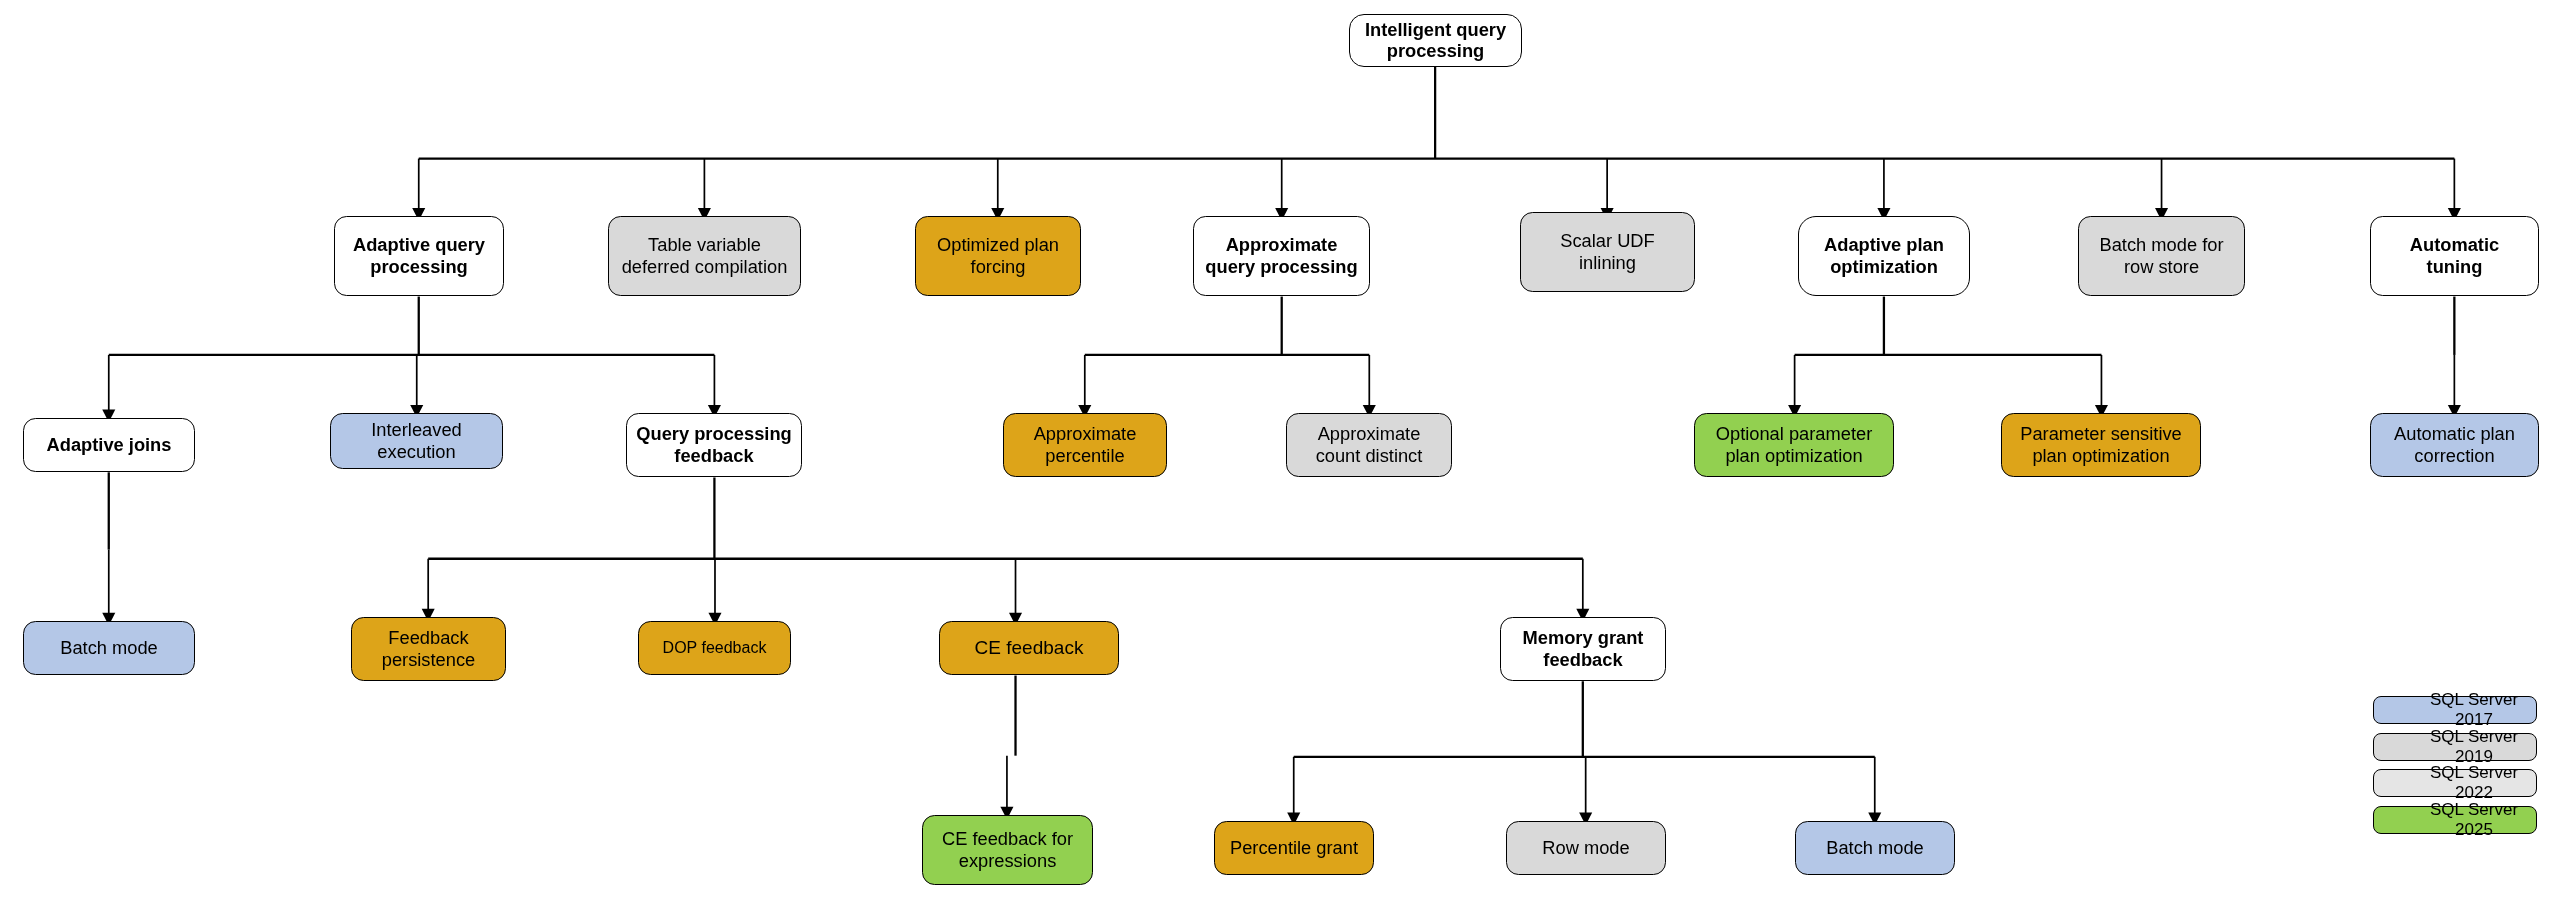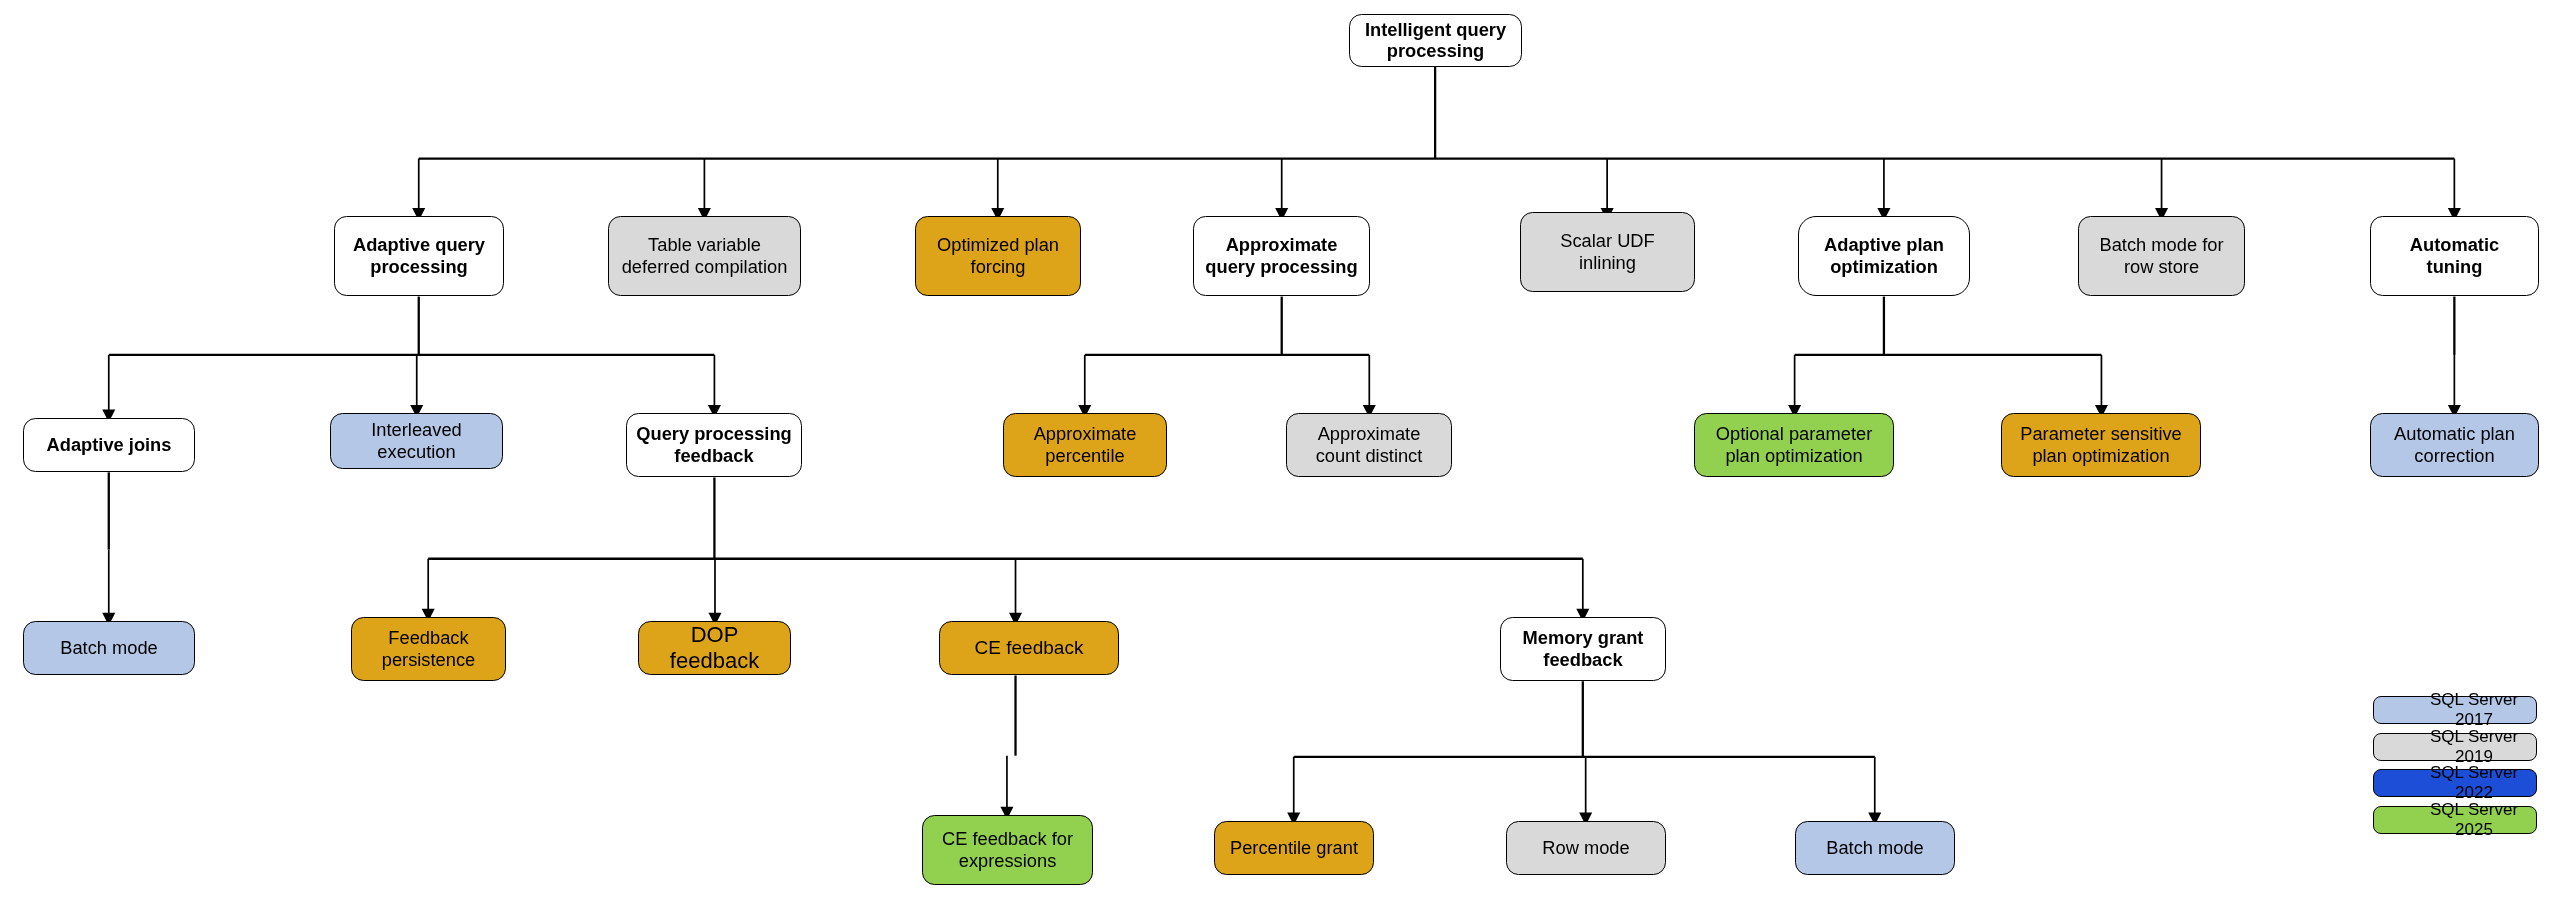--- a/index.html
+++ b/index.html
@@ -66,21 +66,21 @@
         <path d="M1774,1180 L1774,1320" stroke="#000000" stroke-width="4" fill="none"></path>
         <path d="M1759,1320 L1759,1420" stroke="#000000" stroke-width="3" fill="none" marker-end="url(#arrowhead)"></path>
         <path d="M2765,1190 L2765,1322" stroke="#000000" stroke-width="4" fill="none"></path>
         <path d="M2260,1322 L3275,1322" stroke="#000000" stroke-width="4" fill="none"></path>
         <path d="M2260,1322 L2260,1430" stroke="#000000" stroke-width="3" fill="none" marker-end="url(#arrowhead)"></path>
         <path d="M2770,1322 L2770,1430" stroke="#000000" stroke-width="3" fill="none" marker-end="url(#arrowhead)"></path>
         <path d="M3275,1322 L3275,1430" stroke="#000000" stroke-width="3" fill="none" marker-end="url(#arrowhead)"></path>
       </g>
   </svg>
   <div id="node-layer">
-      <div class="node white" style="left: 1349px; top: 13.7px; width: 173px; height: 53px; font-size: 18.3px;">
+      <div class="node white" style="left: 1349px; top: 13.7px; width: 173px; height: 53px; font-size: 18.3px; border-radius: 15px;">
         <span class="lbl">Intelligent query<br>processing</span>
       </div>
       <div class="node white" style="left: 334px; top: 216px; width: 170px; height: 80px; font-size: 18.3px;">
         <span class="lbl">Adaptive query<br>processing</span>
       </div>
       <div class="node gray" style="left: 608px; top: 216px; width: 193px; height: 80px; font-size: 18.3px;">
         <span class="lbl">Table variable<br>deferred compilation</span>
       </div>
       <div class="node gold" style="left: 915px; top: 216px; width: 166px; height: 80px; font-size: 18.3px;">
         <span class="lbl">Optimized plan<br>forcing</span>
@@ -123,21 +123,21 @@
       </div>
       <div class="node blue" style="left: 2370px; top: 413px; width: 169px; height: 64px; font-size: 18.3px;">
         <span class="lbl">Automatic plan<br>correction</span>
       </div>
       <div class="node blue" style="left: 23px; top: 621px; width: 172px; height: 54px; font-size: 18.3px;">
         <span class="lbl">Batch mode</span>
       </div>
       <div class="node gold" style="left: 351px; top: 617px; width: 155px; height: 64px; font-size: 18.3px;">
         <span class="lbl">Feedback<br>persistence</span>
       </div>
-      <div class="node gold" style="left: 638px; top: 621px; width: 153px; height: 54px; font-size: 22px;">
+      <div class="node gold" style="left: 638px; top: 621px; width: 153px; height: 54px; font-size: 16px;">
         <span class="lbl">DOP feedback</span>
       </div>
       <div class="node gold" style="left: 939px; top: 621px; width: 180px; height: 54px; font-size: 19px;">
         <span class="lbl">CE feedback</span>
       </div>
       <div class="node white" style="left: 1500px; top: 617px; width: 166px; height: 64px; font-size: 18.3px;">
         <span class="lbl">Memory grant<br>feedback</span>
       </div>
       <div class="node green" style="left: 922px; top: 815px; width: 171px; height: 70px; font-size: 18.3px;">
         <span class="lbl">CE feedback for<br>expressions</span>
@@ -148,17 +148,17 @@
       <div class="node gray" style="left: 1506px; top: 821px; width: 160px; height: 54px; font-size: 18.3px;">
         <span class="lbl">Row mode</span>
       </div>
       <div class="node blue" style="left: 1795px; top: 821px; width: 160px; height: 54px; font-size: 18.3px;">
         <span class="lbl">Batch mode</span>
       </div>
     </div>
   <div id="legend-layer">
       <div class="legend-item blue" style="left: 2373px; top: 696px; width: 164px; height: 27.5px; background: rgb(180, 199, 231);">SQL Server 2017</div>
       <div class="legend-item gray" style="left: 2373px; top: 733px; width: 164px; height: 27.5px; background: rgb(217, 217, 217);">SQL Server 2019</div>
-      <div class="legend-item gold" style="left: 2373px; top: 769px; width: 164px; height: 27.5px; background: #1d4ed8;">SQL Server 2022</div>
+      <div class="legend-item gold" style="left: 2373px; top: 769px; width: 164px; height: 27.5px; background: #e5e5e5;">SQL Server 2022</div>
       <div class="legend-item green" style="left: 2373px; top: 806px; width: 164px; height: 27.5px; background: rgb(146, 208, 80);">SQL Server 2025</div>
     </div>
 </div>
 
 
 </body></html>

